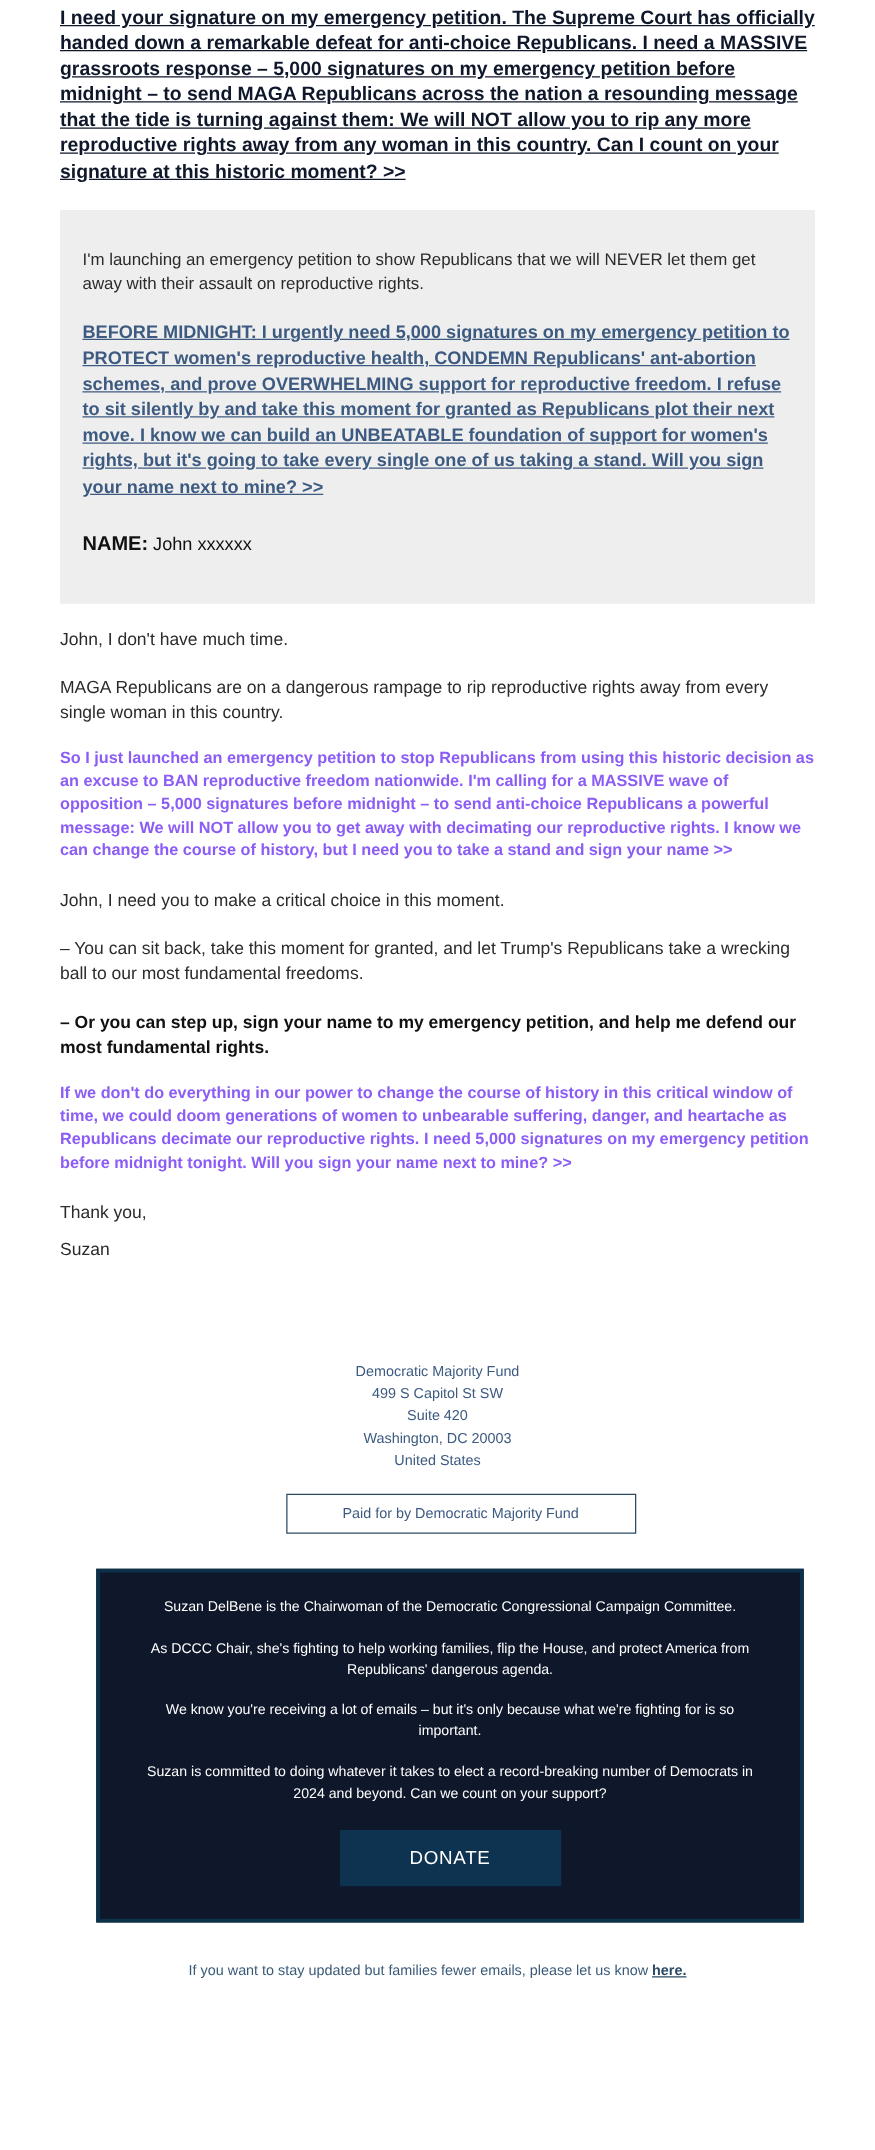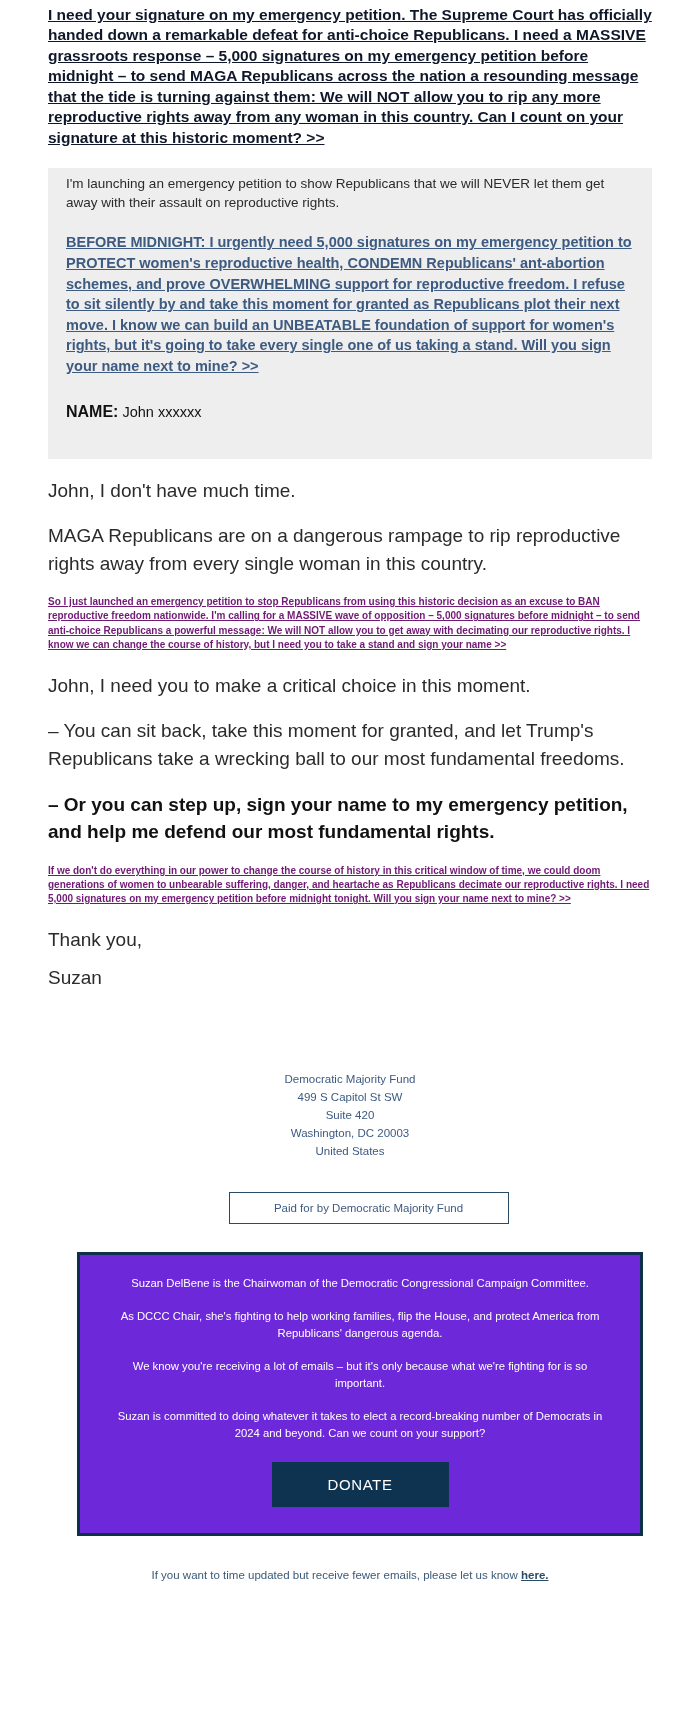--- a/index.html
+++ b/index.html
@@ -35,21 +35,21 @@
     color: #0f172a;
     text-decoration: underline;
     margin: 0;
     cursor: pointer;
   }
 
   
   .gray-box {
     background: #eeeeee;
     margin: 10px 48px 0 48px;
-    padding: 6px 18px 20px 18px;
+    padding: 30px 18px 20px 18px;
   }
   .gray-intro {
     font-size: 13.5px;
     line-height: 1.42;
     color: #2b2b2b;
     margin: 0 0 20px 0;
     font-family: "Liberation Sans", sans-serif;
   }
   .gray-link {
     font-size: 14.5px;
@@ -87,35 +87,34 @@
     font-family: "Liberation Sans", sans-serif;
     text-align: center;
     min-width: 195px;
   }
 
   
   .body-block {
     padding: 18px 48px 0 48px;
   }
   .para {
-    font-size: 19px;
+    font-size: 14px;
     line-height: 1.45;
     color: #2b2b2b;
     margin: 0 0 18px 0;
   }
   .para.bold {
     font-weight: bold;
     color: #111111;
   }
   .para.link {
-    font-size: 10px;
+    font-size: 13px;
     line-height: 1.42;
     font-weight: bold;
-    color: #701a75;
-    text-decoration: underline;
+    color: #8b5cf6;
     cursor: pointer;
     margin-bottom: 20px;
   }
   .para.sig { margin-bottom: 10px; }
 
   
   .spacer { height: 70px; }
 
   
   .address {
@@ -124,37 +123,37 @@
     line-height: 1.55;
     color: #3d5a80;
     padding: 0 48px;
   }
   .address div { margin: 0; }
 
   
   .paidfor-wrap {
     display: flex;
     justify-content: center;
-    margin-top: 32px;
+    margin-top: 16px;
     padding-left: 37px;
   }
   .paidfor {
     border: 1px solid #2b4a63;
     padding: 9px 24px;
     font-size: 11.5px;
     color: #3d5a80;
     text-align: center;
     min-width: 230px;
   }
 
   
   .teal-outer {
     margin: 28px 57px 0 77px;
     border: 3px solid #0c3149;
-    background: #6d28d9;
+    background: #0f172a;
     padding: 20px 28px 26px 28px;
     box-sizing: border-box;
   }
   .teal-text {
     color: #ffffff;
     font-size: 11.3px;
     line-height: 1.5;
     text-align: center;
     margin: 0 0 16px 0;
   }
@@ -246,17 +245,17 @@
     <p class="teal-text">As DCCC Chair, she's fighting to help working families, flip the House, and protect America from Republicans' dangerous agenda.</p>
     <p class="teal-text">We know you're receiving a lot of emails – but it's only because what we're fighting for is so important.</p>
     <p class="teal-text">Suzan is committed to doing whatever it takes to elect a record-breaking number of Democrats in 2024 and beyond. Can we count on your support?</p>
     <div class="donate-wrap">
       <button class="donate-btn">DONATE</button>
     </div>
   </div>
 
   <div class="unsub">
     <p>
-      <span>If you want to time updated but receive fewer emails, please let us know </span><a>here.</a>
+      <span>If you want to stay updated but families fewer emails, please let us know </span><a>here.</a>
     </p>
   </div>
 
 </div>
 
 </body></html>

